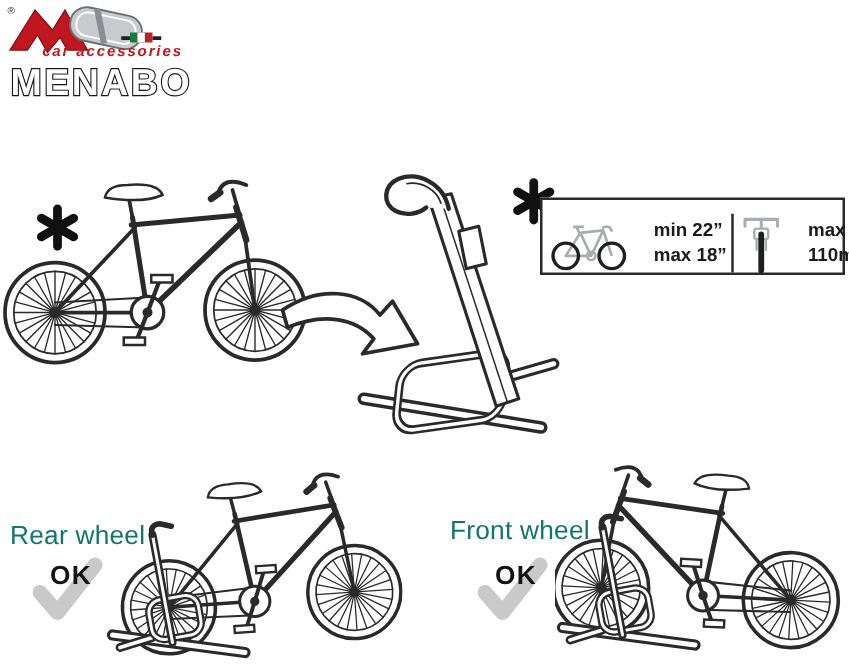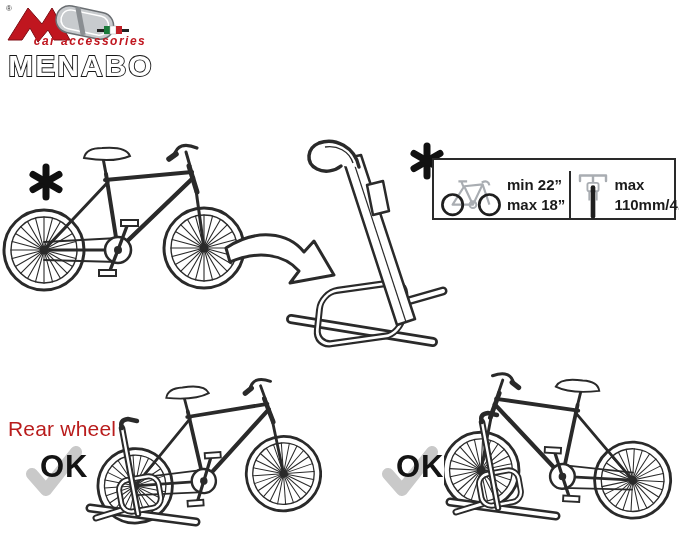--- a/index.html
+++ b/index.html
@@ -10,28 +10,28 @@
   .abs{position:absolute;}
   svg{display:block;}
   
   .logo-emblem{left:2px;top:2px;}
   .logo-wordmark{left:2px;top:48px;}
   
   .spec-box{
     left:432px;top:158px;width:244px;height:62px;
     border:2px solid #2a2a2a;display:flex;box-sizing:border-box;background:#fff;
   }
-  .spec-cell{display:flex;align-items:center;gap:5px;padding:4px 4px 4px 6px;box-sizing:border-box;margin-top:11px;}
+  .spec-cell{display:flex;align-items:center;gap:21px;padding:4px 4px 4px 6px;box-sizing:border-box;margin-top:11px;}
   .spec-cell.right{border-left:2px solid #2a2a2a;flex:1;}
   .spec-text{font-size:15px;font-weight:600;line-height:1.3;color:#1b1b1b;white-space:nowrap;}
   
-  .wheel-title{font-size:21px;color:#b91c1c;letter-spacing:.2px;}
+  .wheel-title{font-size:21px;color:#0f766e;letter-spacing:.2px;}
   .ok-badge{width:78px;height:54px;}
   .ok-badge svg{position:absolute;left:0;top:0;}
-  .ok-text{position:absolute;left:14px;top:5px;font-size:31px;font-weight:bold;color:#141414;letter-spacing:1px;}
+  .ok-text{position:absolute;left:14px;top:5px;font-size:21px;font-weight:bold;color:#141414;letter-spacing:1px;}
 </style>
 </head>
 <body>
 
 <div class="canvas">
 
   <svg width="0" height="0" style="position:absolute" aria-hidden="true">
     <defs>
       <g id="wheel">
         <circle r="40" fill="#fff" stroke="#2a2a2a" stroke-width="3"></circle>
@@ -192,20 +192,21 @@
   </div>
   <svg class="abs" style="left:80px;top:338px" width="242" height="196" viewBox="0 0 242 196">
     <g transform="translate(8,14) rotate(-4 125 95) scale(0.93)">
         <use href="#bike"></use>
       </g>
     <g transform="translate(6,84)">
         <use href="#ministand"></use>
       </g>
   </svg>
 
+  <div class="abs wheel-title" style="left:360px;top:413px">Front wheel</div>
   <div class="abs ok-badge" style="left:382px;top:444px">
     <svg width="58" height="52" viewBox="0 0 58 52">
       <polyline points="6,30 20,46 50,8" fill="none" stroke="#c9c9c9" stroke-width="12" stroke-linecap="round" stroke-linejoin="round"></polyline>
     </svg>
     <span class="ok-text">OK</span>
   </div>
   <svg class="abs" style="left:444px;top:330px" width="238" height="204" viewBox="0 0 238 204">
     <g transform="translate(12,16) rotate(3 120 95) scale(0.95)">
       <g transform="translate(236,0) scale(-1,1)">
           <use href="#bike"></use>

